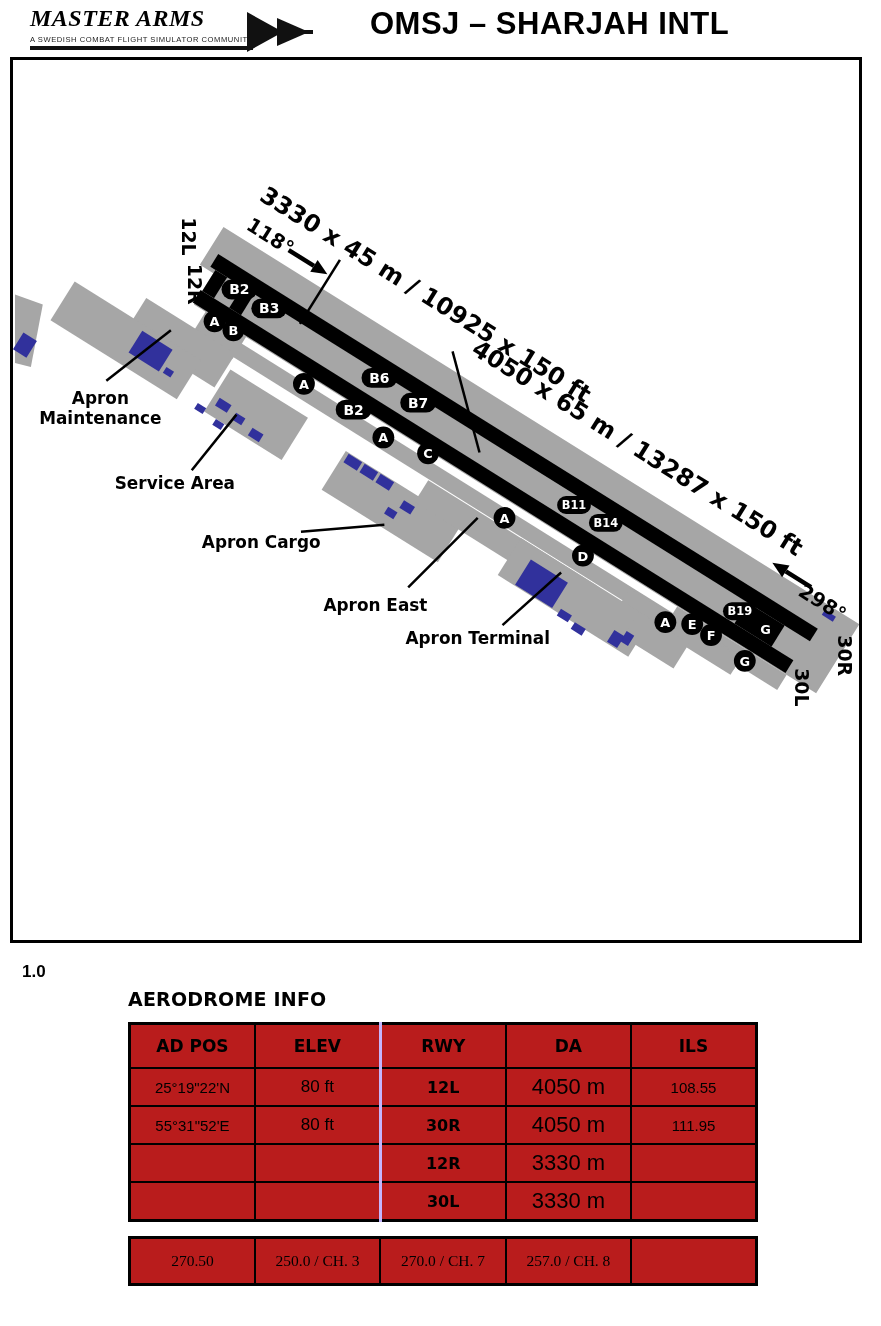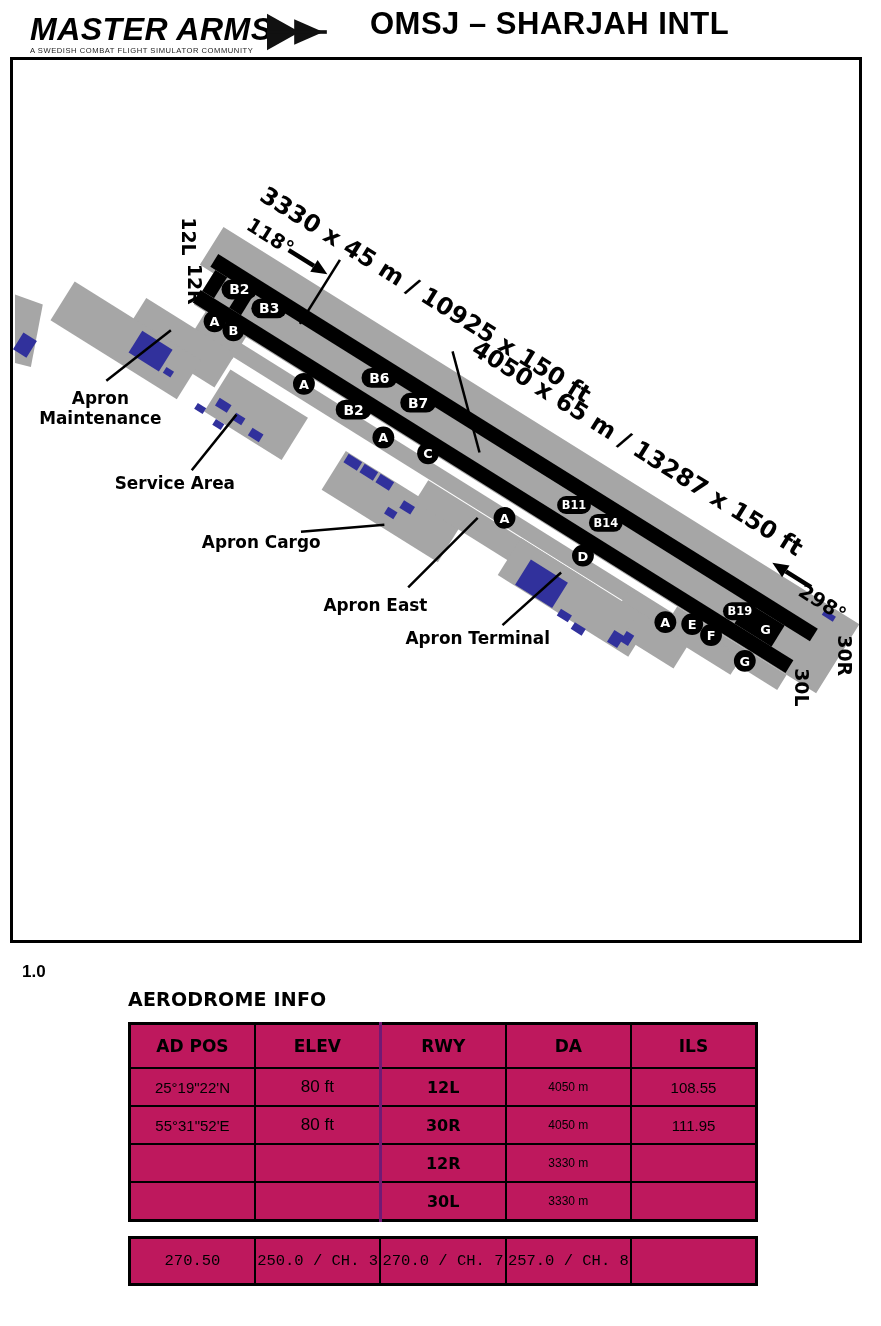--- a/index.html
+++ b/index.html
@@ -2,21 +2,21 @@
 <html><head>
 <meta charset="utf-8">
 <style>
   html,body{margin:0;padding:0;background:#ffffff;}
   body{position:relative;width:881px;height:1326px;font-family:"Liberation Sans",sans-serif;color:#000;overflow:hidden;}
 
   
   .logo{position:absolute;left:30px;top:4px;width:300px;}
   .logo-row{display:flex;align-items:flex-start;}
   .logo-textblock{padding-bottom:2px;border-bottom:4px solid #111;}
-  .logo-title{font-family:Liberation Sans, sans-serif;font-weight:bold;font-style:italic;font-size:32px;letter-spacing:.5px;line-height:28px;white-space:nowrap;margin-top:11px;}
+  .logo-title{font-family:Liberation Serif, serif;font-weight:bold;font-style:italic;font-size:24px;letter-spacing:.5px;line-height:28px;white-space:nowrap;}
   .logo-tagline{font-size:7.6px;letter-spacing:.55px;color:#222;margin-top:3px;white-space:nowrap;}
   .logo-arrow{margin-left:-6px;margin-top:6px;}
   .page-title{position:absolute;left:370px;top:6px;width:500px;text-align:left;font-size:31px;font-weight:bold;letter-spacing:.5px;white-space:nowrap;}
 
   
   .diagram-box{position:absolute;left:10px;top:57px;width:852px;height:886px;border:3px solid #000;box-sizing:border-box;background:#fff;}
   .diagram-box svg{display:block;}
   svg text{font-family:"DejaVu Sans",sans-serif;}
   .dimtext{font-size:24px;font-weight:bold;fill:#000;}
   .hdgtext{font-size:20px;font-weight:bold;fill:#000;}
@@ -24,37 +24,37 @@
   .apronlabel{font-size:17px;font-weight:bold;fill:#000;text-anchor:middle;}
   .circletxt{font-size:13px;font-weight:bold;fill:#fff;text-anchor:middle;}
   .pilltxt{font-size:14px;font-weight:bold;fill:#fff;text-anchor:middle;}
   .pilltxt-sm{font-size:11.5px;font-weight:bold;fill:#fff;text-anchor:middle;}
   .leader{stroke:#000;stroke-width:2.5;}
   .arrowline{stroke:#000;stroke-width:4.5;}
 
   
   .version{position:absolute;left:22px;top:962px;font-size:17px;font-weight:bold;}
   .aero-title{position:absolute;left:128px;top:988px;width:627px;text-align:left;font-size:19px;font-weight:bold;font-family:"DejaVu Sans",sans-serif;letter-spacing:.2px;}
-  table.datatable{position:absolute;left:128px;border-collapse:collapse;table-layout:fixed;background:#be185d;}
+  table.datatable{position:absolute;left:128px;border-collapse:collapse;table-layout:fixed;background:#b91c1c;}
   table.datatable td,table.datatable th{border:2px solid #000;text-align:center;vertical-align:middle;padding:0;overflow:hidden;}
   table.datatable th{font-size:17px;font-weight:bold;font-family:"DejaVu Sans",sans-serif;}
   #aerodrome-table{top:1022px;}
   #aerodrome-table col{width:125.4px;}
   #aerodrome-table{border:3px solid #000;}
   #aerodrome-table th{height:42px;}
   #aerodrome-table td{height:36px;font-size:17px;}
   #aerodrome-table td.adpos{font-size:15px;}
   #aerodrome-table td.rwy{font-weight:bold;font-family:"DejaVu Sans",sans-serif;font-size:16px;}
-  #aerodrome-table td.da{font-size:12px;}
+  #aerodrome-table td.da{font-size:22px;}
   #aerodrome-table td.ils{font-size:15px;}
-  #aerodrome-table .thickleft{border-left:3px solid #701a75;}
+  #aerodrome-table .thickleft{border-left:3px solid #c4b5fd;}
   #freq-table{top:1236px;border:3px solid #000;}
   #freq-table col{width:125.4px;}
   #freq-table th{height:40px;}
-  #freq-table td{height:44px;font-size:15.5px;font-family:Liberation Mono, monospace;}
+  #freq-table td{height:44px;font-size:15.5px;font-family:Liberation Serif, serif;}
 </style>
 </head>
 <body>
 
 <div class="logo">
   <div class="logo-row">
     <div class="logo-textblock">
       <div class="logo-title">MASTER ARMS</div>
       <div class="logo-tagline">A SWEDISH COMBAT FLIGHT SIMULATOR COMMUNITY</div>
     </div>

